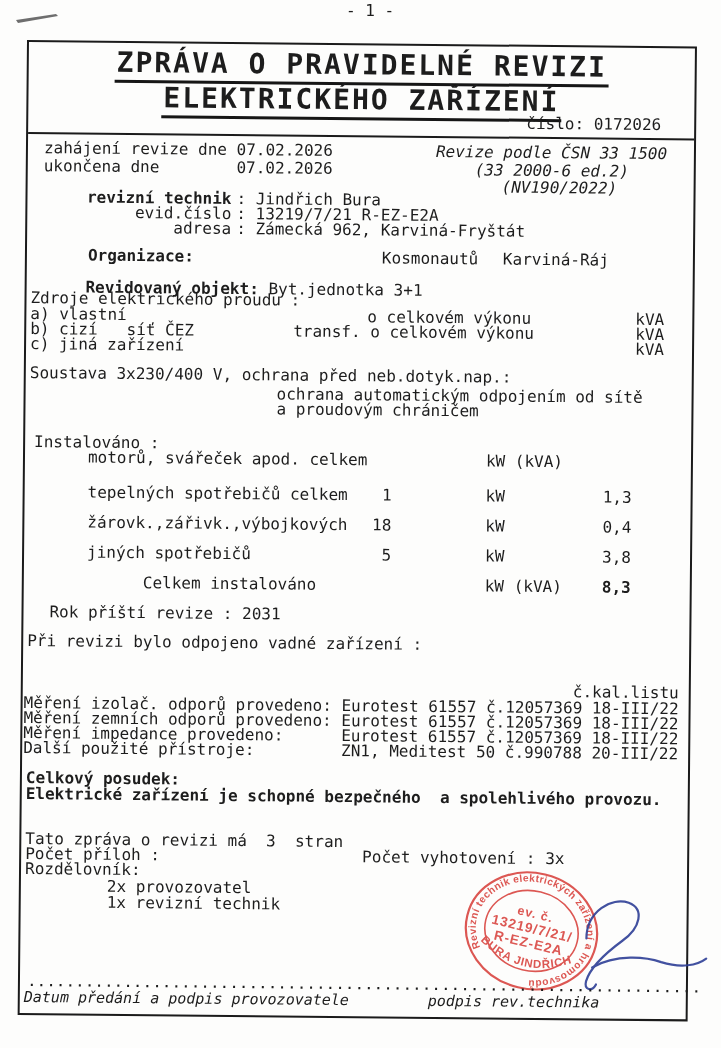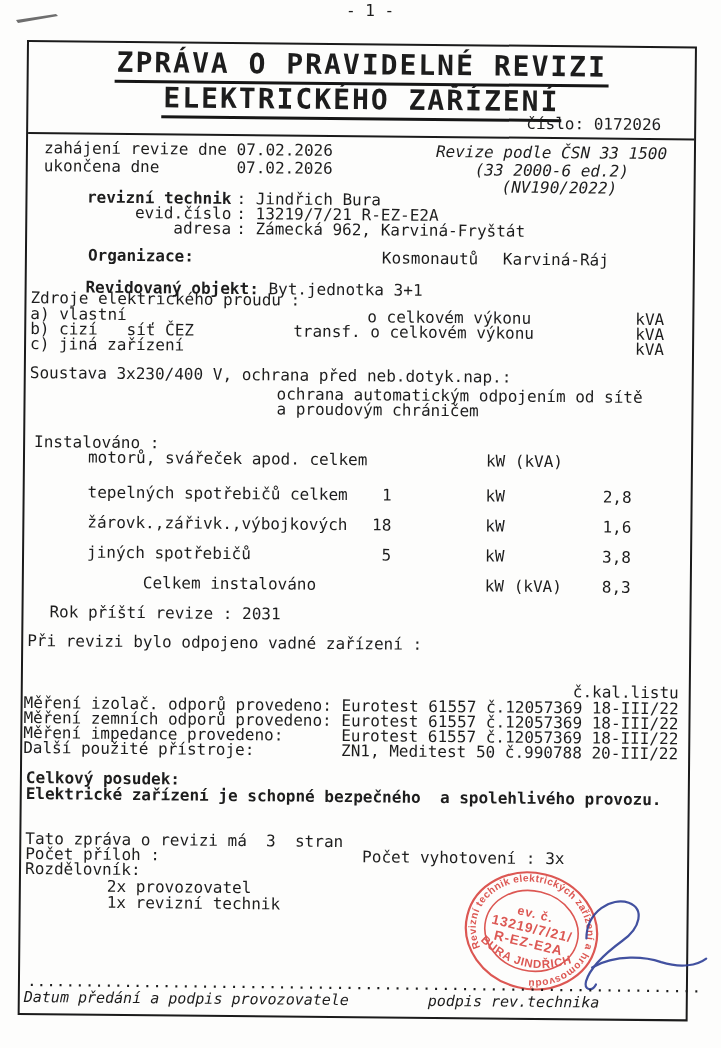--- a/index.html
+++ b/index.html
@@ -79,35 +79,35 @@
     <div class="t" style="left:251px;top:356px;">a proudovým chráničem</div>
 
     <div class="t" style="left:9px;top:391px;">Instalováno :</div>
 
     <div class="t" style="left:63px;top:406px;">motorů, svářeček apod. celkem</div>
     <div class="t" style="left:461px;top:406px;">kW (kVA)</div>
 
     <div class="t" style="left:63px;top:441px;">tepelných spotřebičů celkem</div>
     <div class="t ra" style="left:307px;top:441px;width:60px;">1</div>
     <div class="t" style="left:461px;top:441px;">kW</div>
-    <div class="t ra" style="left:527px;top:441px;width:80px;">2,8</div>
+    <div class="t ra" style="left:527px;top:441px;width:80px;">1,3</div>
 
     <div class="t" style="left:63px;top:471px;">žárovk.,zářivk.,výbojkových</div>
     <div class="t ra" style="left:307px;top:471px;width:60px;">18</div>
     <div class="t" style="left:461px;top:471px;">kW</div>
-    <div class="t ra" style="left:527px;top:471px;width:80px;">1,6</div>
+    <div class="t ra" style="left:527px;top:471px;width:80px;">0,4</div>
 
     <div class="t" style="left:63px;top:501px;">jiných spotřebičů</div>
     <div class="t ra" style="left:307px;top:501px;width:60px;">5</div>
     <div class="t" style="left:461px;top:501px;">kW</div>
     <div class="t ra" style="left:527px;top:501px;width:80px;">3,8</div>
 
     <div class="t" style="left:119px;top:531px;">Celkem instalováno</div>
     <div class="t" style="left:461px;top:531px;">kW (kVA)</div>
-    <div class="t ra" style="left:527px;top:531px;width:80px;">8,3</div>
+    <div class="t ra" style="left:527px;top:531px;width:80px;font-weight:bold;">8,3</div>
 
     <div class="t" style="left:26px;top:561px;">Rok příští revize : 2031</div>
 
     <div class="t" style="left:4px;top:590px;">Při revizi bylo odpojeno vadné zařízení :</div>
 
     <div class="t ra" style="left:536px;top:636px;width:120px;">č.kal.listu</div>
     <div class="t" style="left:1px;top:652px;">Měření izolač. odporů provedeno: Eurotest 61557 č.12057369</div>
     <div class="t ra" style="left:556px;top:652px;width:100px;">18-III/22</div>
     <div class="t" style="left:1px;top:667px;">Měření zemních odporů provedeno: Eurotest 61557 č.12057369</div>
     <div class="t ra" style="left:556px;top:667px;width:100px;">18-III/22</div>

